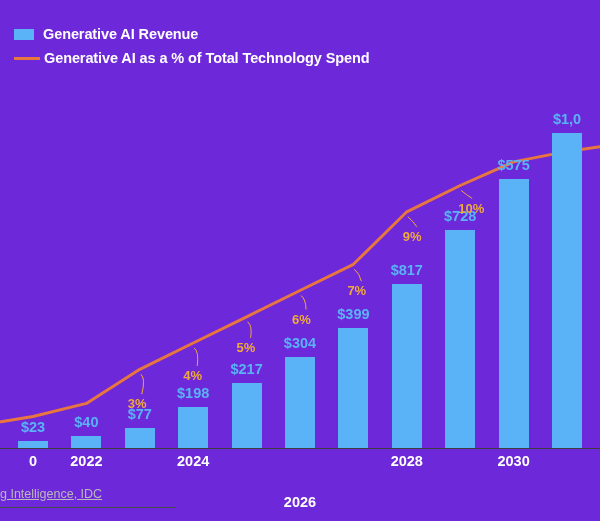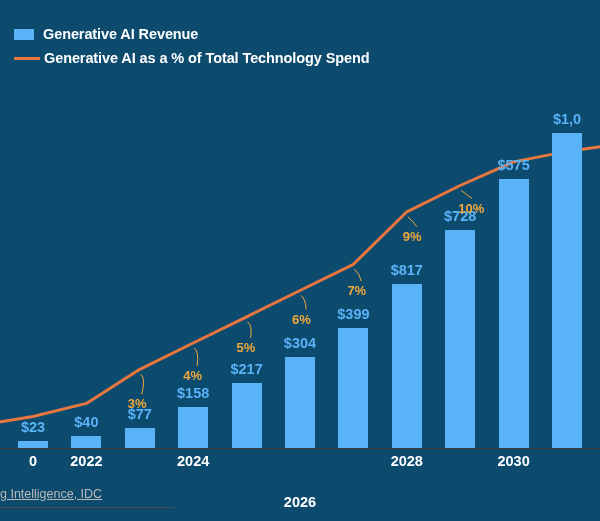--- a/index.html
+++ b/index.html
@@ -4,21 +4,21 @@
 <style>
   html, body {
     margin: 0;
     padding: 0;
     background: #000000;
   }
   #root {
     position: relative;
     width: 600px;
     height: 521px;
-    background: #0c4a6e;
+    background: #6d28d9;
     font-family: "Liberation Sans", sans-serif;
     overflow: hidden;
   }
 
   
   #legend {
     position: absolute;
     left: 14px;
     top: 22px;
     width: 560px;
@@ -151,21 +151,21 @@
           <path d="M 472.2 120.5 Q 466.2 116.5 461.2 112.5" stroke="#f0a93c" fill="none" stroke-width="1"></path>
         </g>
     </svg>
   <div class="bar" style="left: 18px; width: 30px; height: 6.9px; background: rgb(90, 179, 247);"></div>
       <div class="bar-label" style="color: rgb(90, 179, 247); left: -7px; width: 80px; top: 341.1px;">$23</div>
       <div class="bar" style="left: 71.4px; width: 30px; height: 12px; background: rgb(90, 179, 247);"></div>
       <div class="bar-label" style="color: rgb(90, 179, 247); left: 46.4px; width: 80px; top: 336px;">$40</div>
       <div class="bar" style="left: 124.8px; width: 30px; height: 20.1px; background: rgb(90, 179, 247);"></div>
       <div class="bar-label" style="color: rgb(90, 179, 247); left: 99.8px; width: 80px; top: 327.9px;">$77</div>
       <div class="bar" style="left: 178.2px; width: 30px; height: 41.1px; background: rgb(90, 179, 247);"></div>
-      <div class="bar-label" style="color: rgb(90, 179, 247); left: 153.2px; width: 80px; top: 306.9px;">$158</div>
+      <div class="bar-label" style="color: rgb(90, 179, 247); left: 153.2px; width: 80px; top: 306.9px;">$198</div>
       <div class="bar" style="left: 231.6px; width: 30px; height: 65.1px; background: rgb(90, 179, 247);"></div>
       <div class="bar-label" style="color: rgb(90, 179, 247); left: 206.6px; width: 80px; top: 282.9px;">$217</div>
       <div class="bar" style="left: 285px; width: 30px; height: 91.2px; background: rgb(90, 179, 247);"></div>
       <div class="bar-label" style="color: rgb(90, 179, 247); left: 260px; width: 80px; top: 256.8px;">$304</div>
       <div class="bar" style="left: 338.4px; width: 30px; height: 119.7px; background: rgb(90, 179, 247);"></div>
       <div class="bar-label" style="color: rgb(90, 179, 247); left: 313.4px; width: 80px; top: 228.3px;">$399</div>
       <div class="bar" style="left: 391.8px; width: 30px; height: 164.4px; background: rgb(90, 179, 247);"></div>
       <div class="bar-label" style="color: rgb(90, 179, 247); left: 366.8px; width: 80px; top: 183.6px;">$817</div>
       <div class="bar" style="left: 445.2px; width: 30px; height: 218.4px; background: rgb(90, 179, 247);"></div>
       <div class="bar-label" style="color: rgb(90, 179, 247); left: 420.2px; width: 80px; top: 129.6px;">$728</div>

